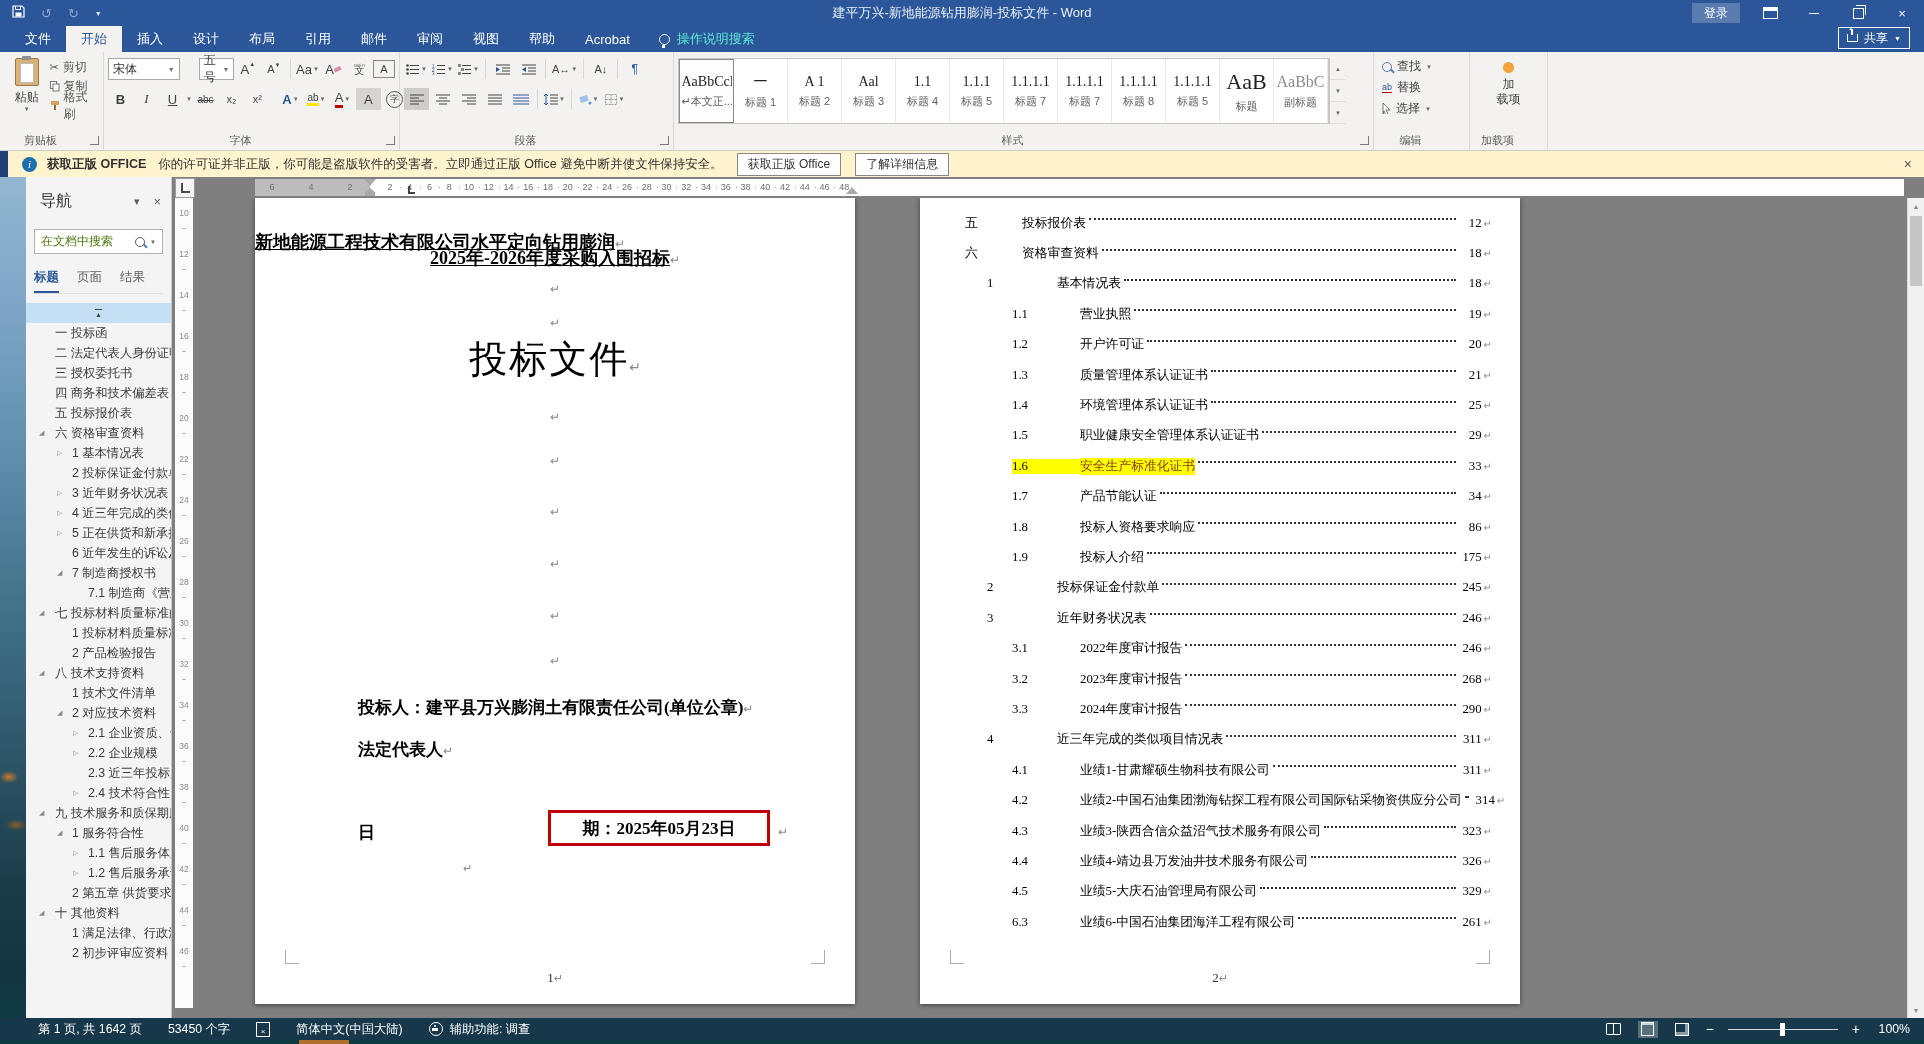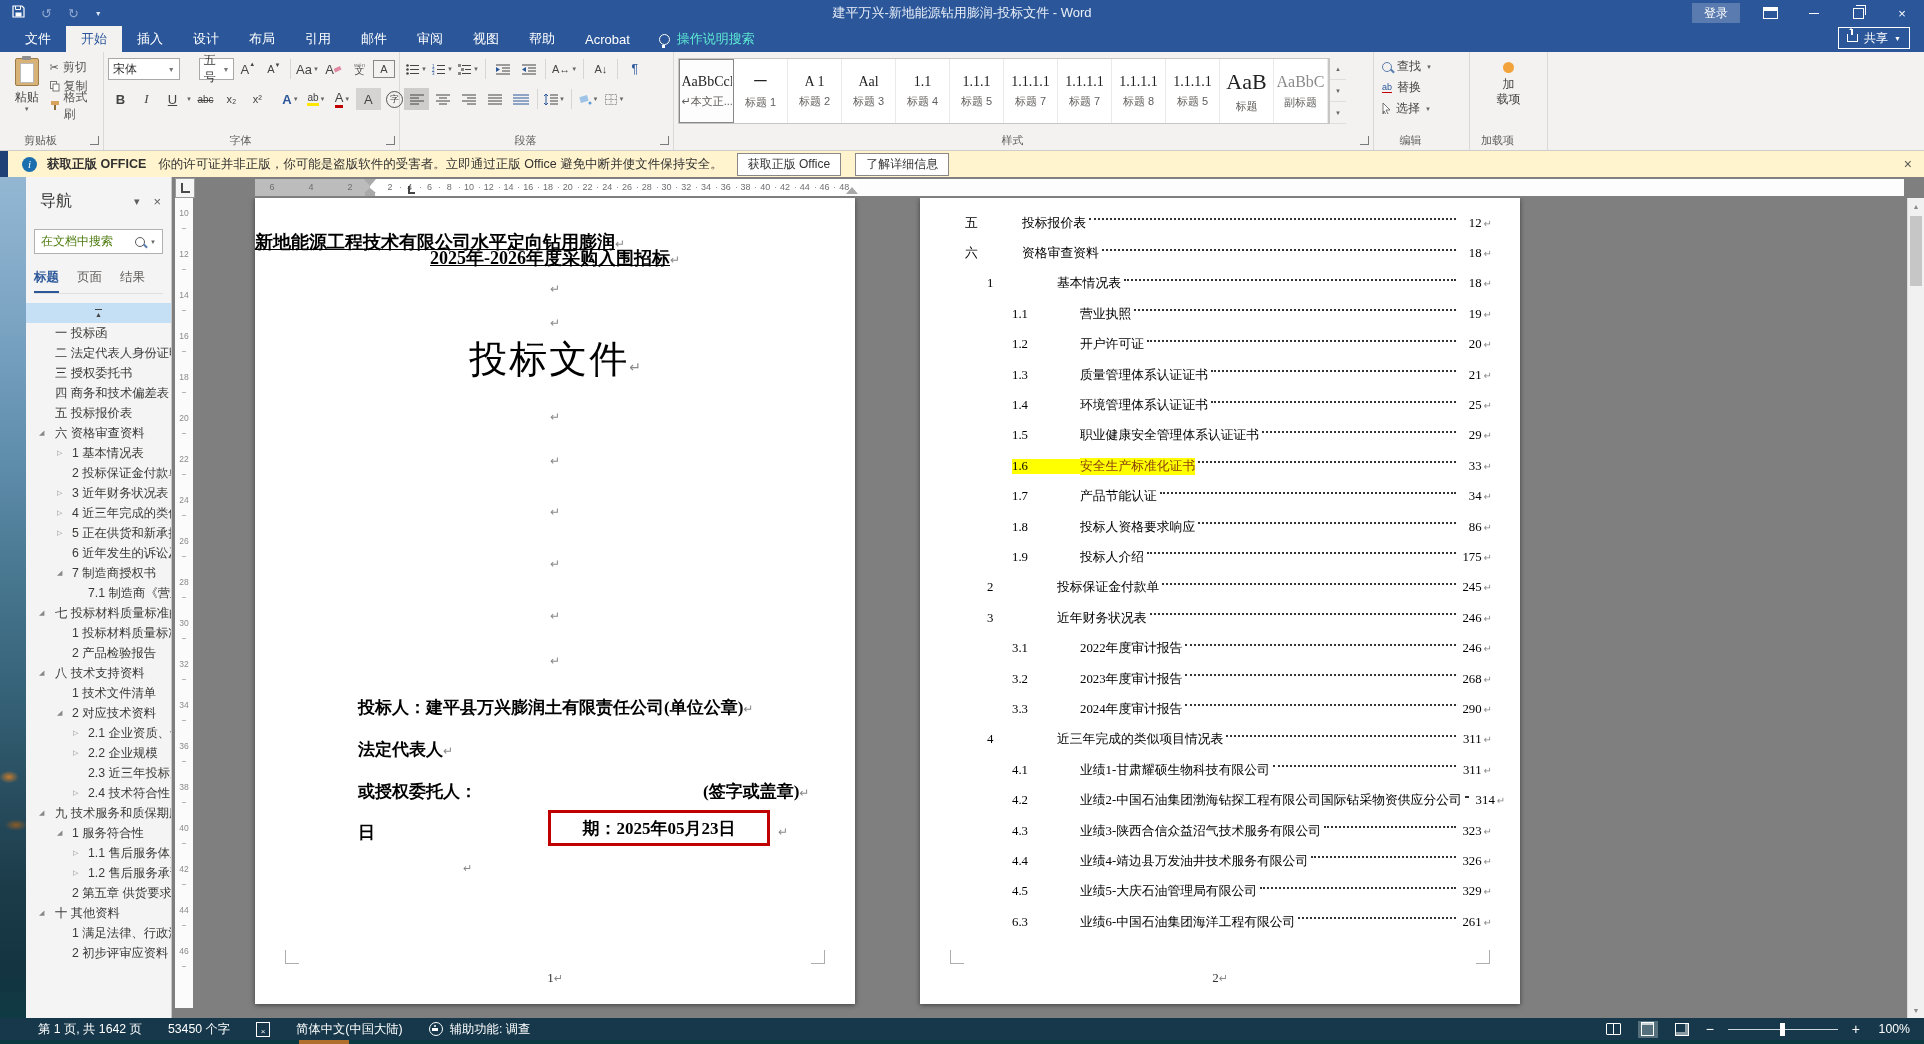--- a/index.html
+++ b/index.html
@@ -792,21 +792,20 @@
           <div class="lonemark" style="top: 118px;"><span class="mark">↵</span></div>
           <div class="lonemark" style="top: 212px;"><span class="mark">↵</span></div>
           <div class="lonemark" style="top: 256px;"><span class="mark">↵</span></div>
           <div class="lonemark" style="top: 307px;"><span class="mark">↵</span></div>
           <div class="lonemark" style="top: 359px;"><span class="mark">↵</span></div>
           <div class="lonemark" style="top: 411px;"><span class="mark">↵</span></div>
           <div class="lonemark" style="top: 456px;"><span class="mark">↵</span></div>
         </div>
       <div class="bodyline" style="top:498px"><span>投标人：建平县万兴膨润土有限责任公司(单位公章)</span><span class="mark">↵</span></div>
       <div class="bodyline" style="top:540px"><span>法定代表人</span><span class="mark">↵</span></div>
-      <div class="bodyline" style="top:582px;left:103px;right:0"><span>或授权委托人：</span><span class="suffix"><span>(签字或盖章)</span><span class="mark">↵</span></span></div>
       <div class="bodyline dline" style="top:616px;left:103px;right:0">
         <span>日</span>
         <span class="redbox">
             <span>期：2025年05月23日</span>
           </span>
         <span class="mark" style="position:absolute;left:420px">↵</span>
       </div>
       <div class="lonemark" style="top:664px;text-align:left;left:208px;font-size:11px"><span class="mark">↵</span></div>
       <div class="cornermark cm-bl"></div>
       <div class="cornermark cm-br"></div>

